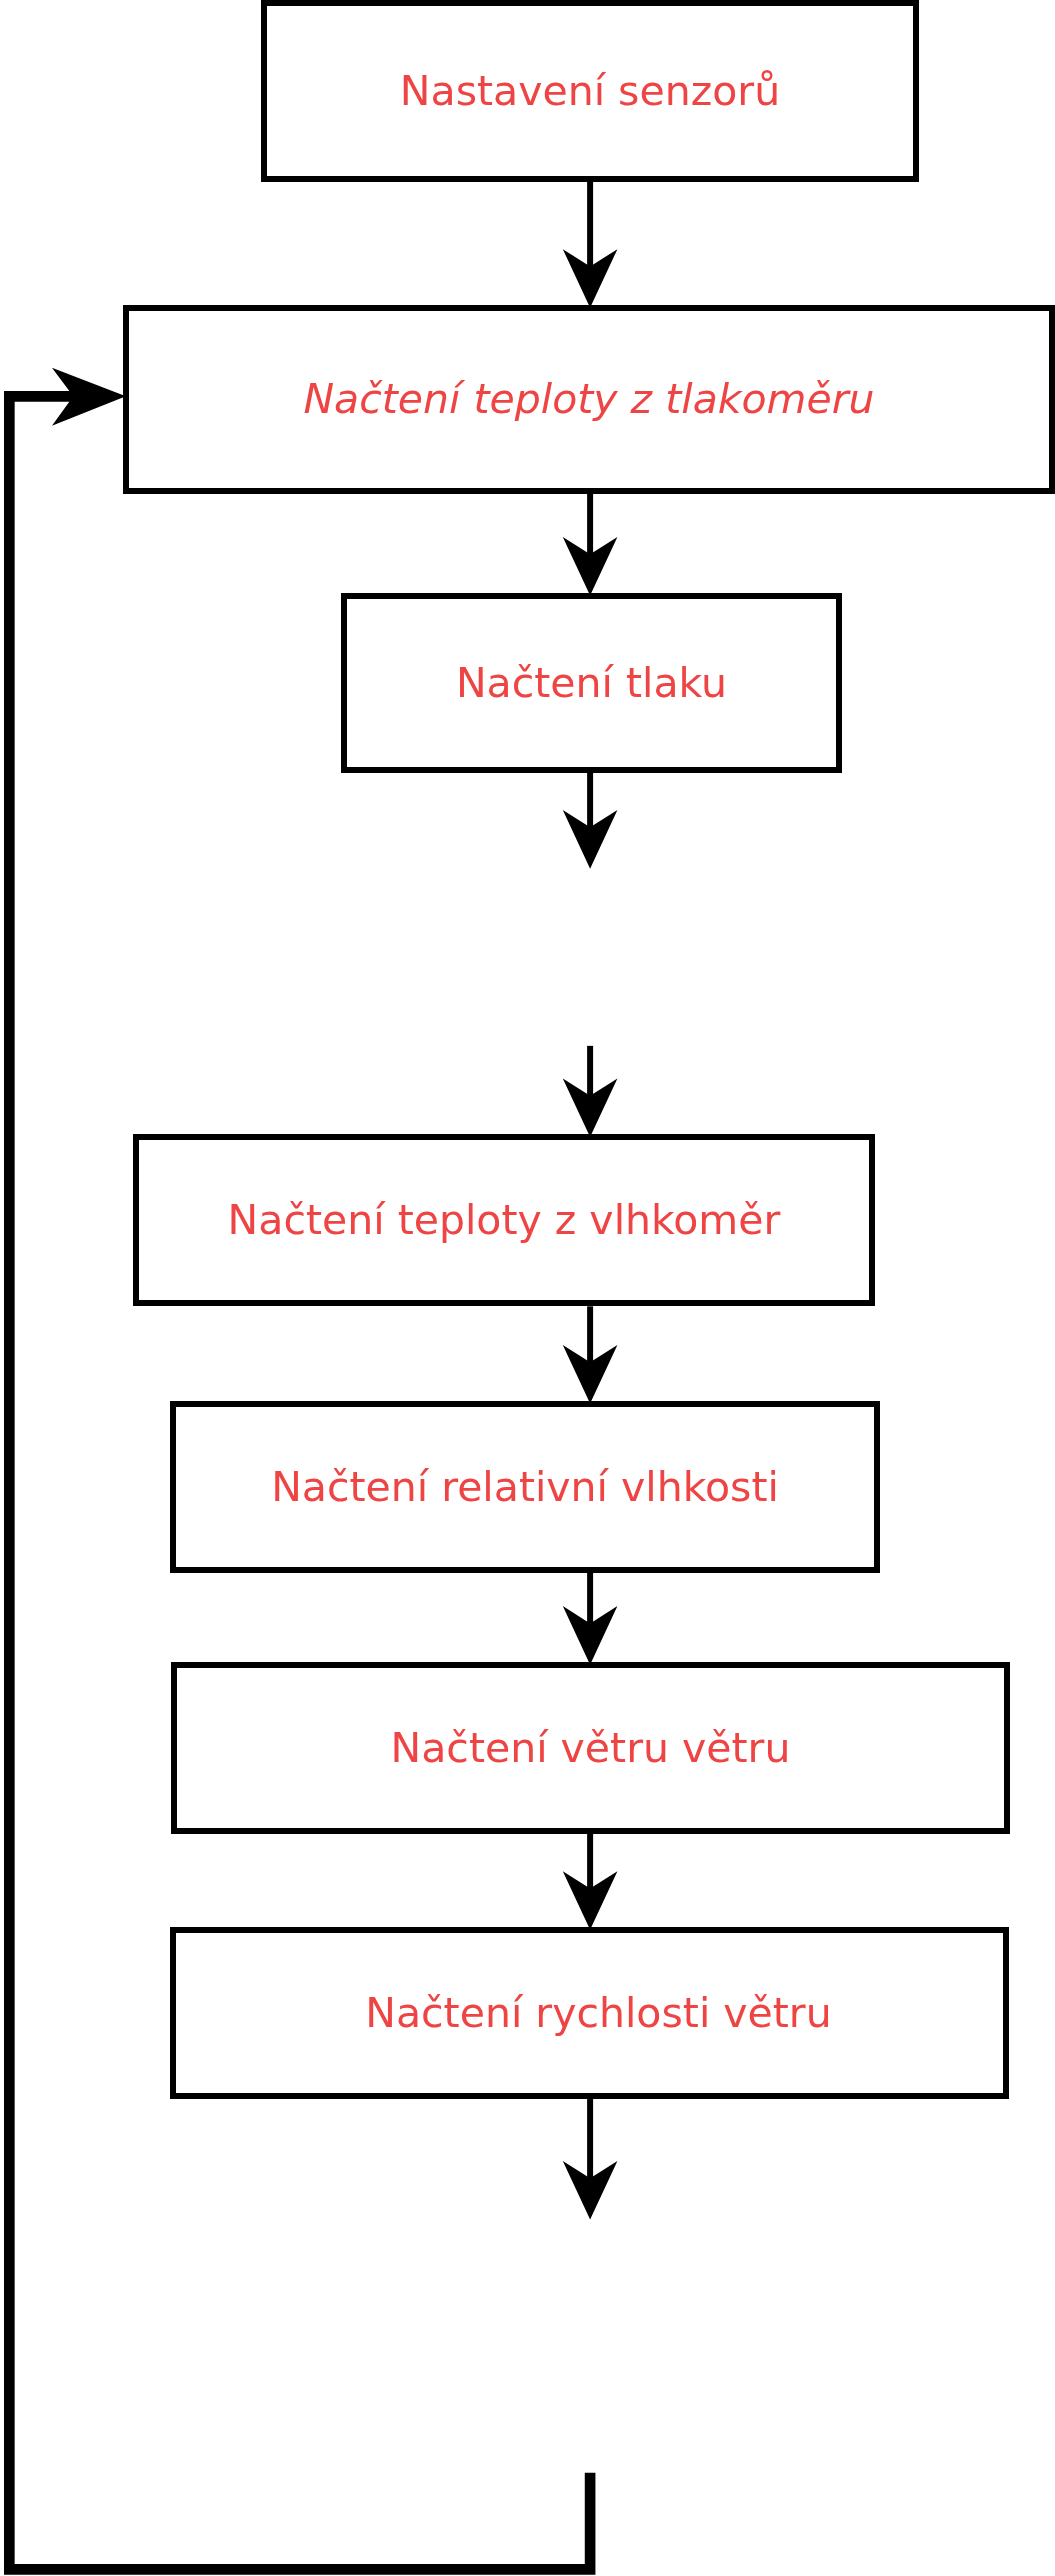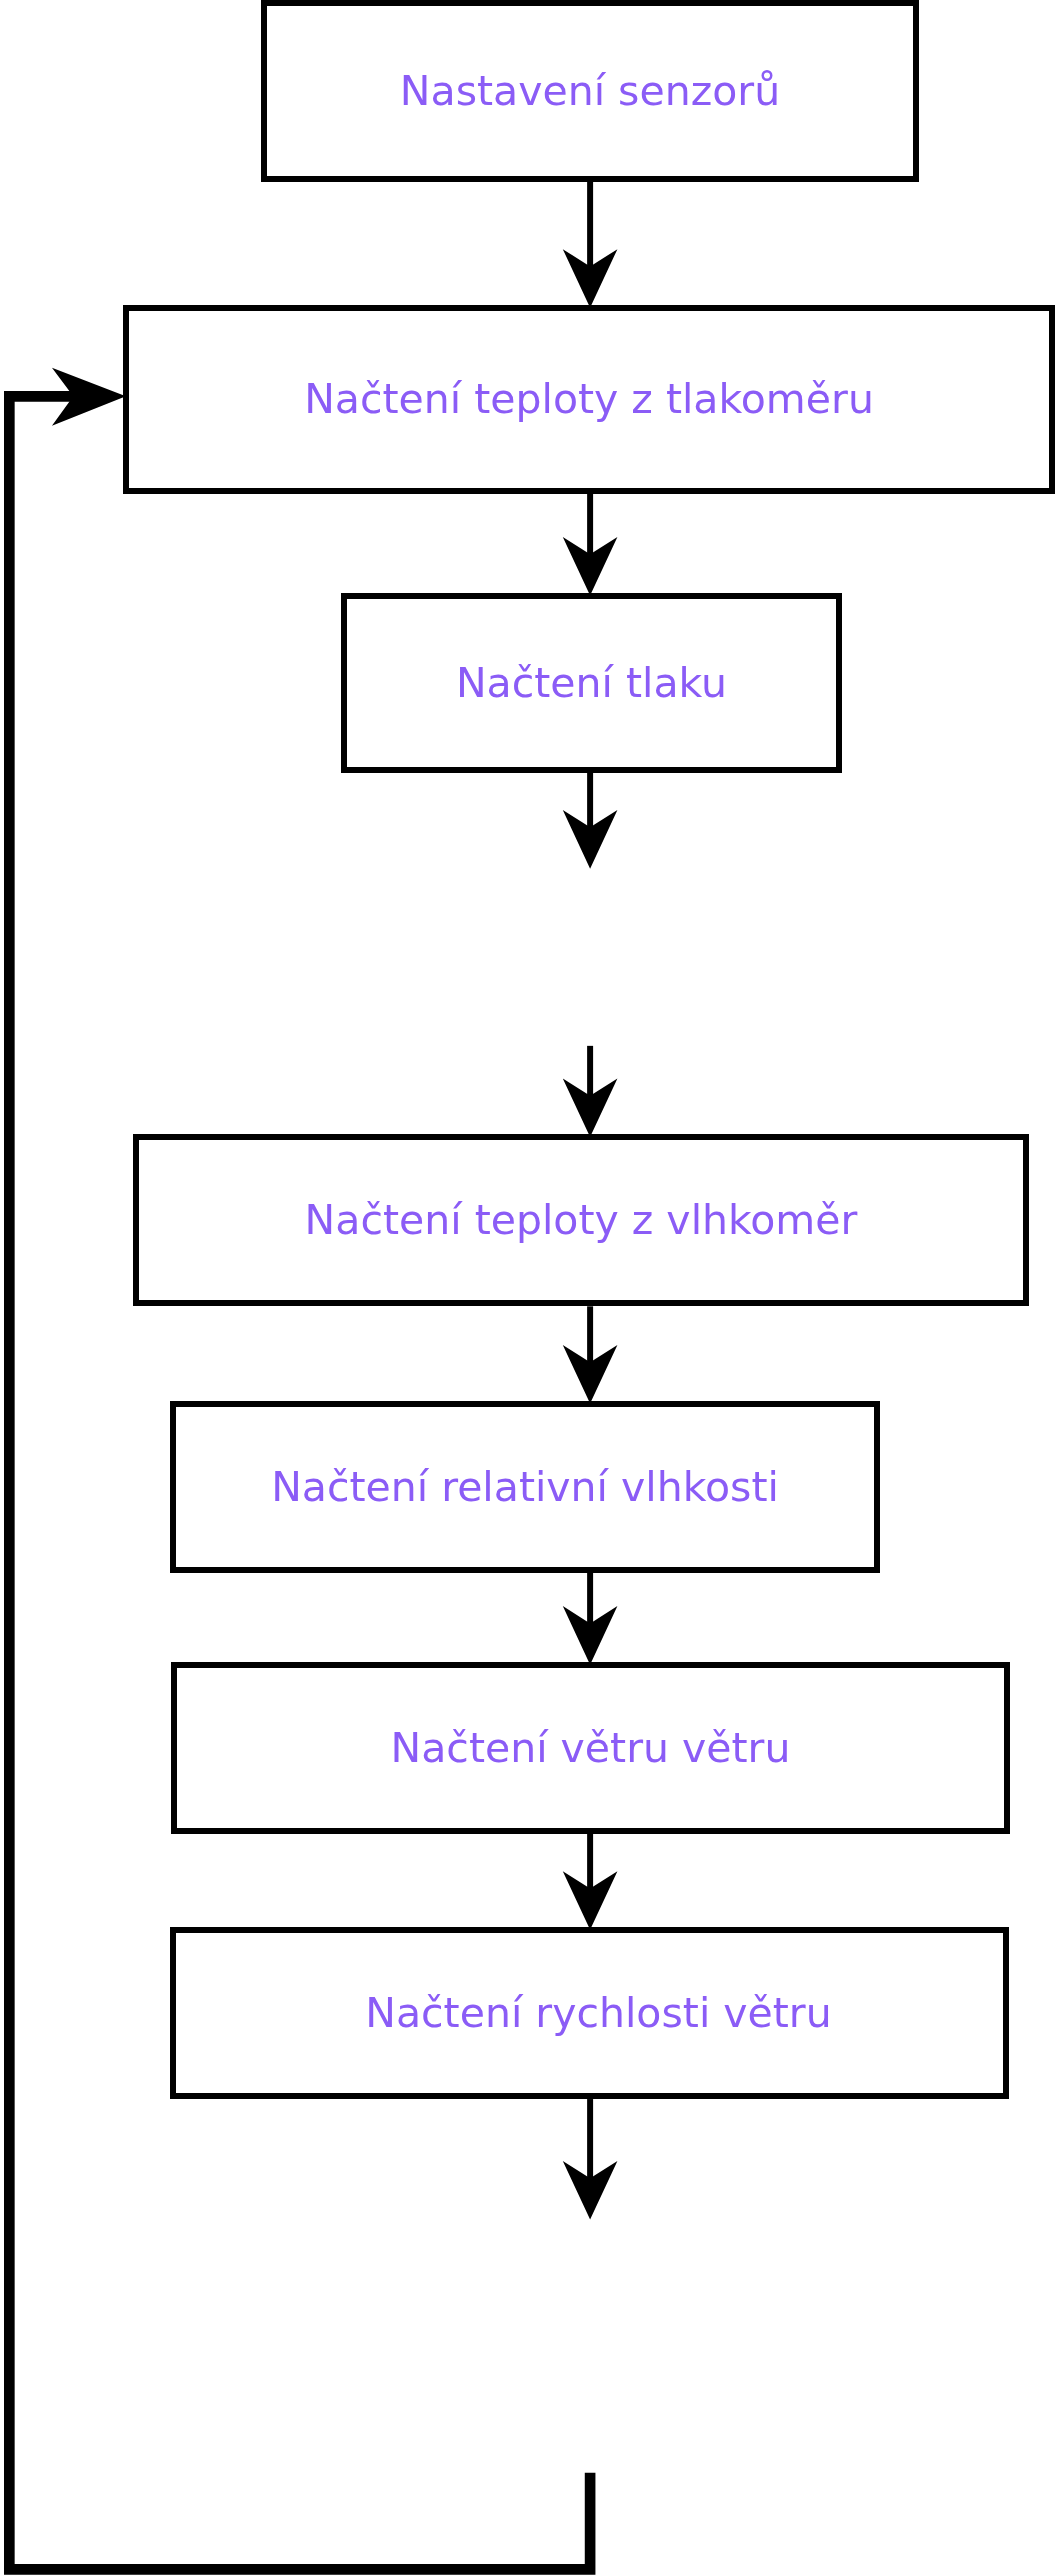--- a/index.html
+++ b/index.html
@@ -31,21 +31,21 @@
     display: flex;
     align-items: center;
     justify-content: center;
     text-align: center;
     z-index: 3;
   }
   .node-label {
     font-family: "DejaVu Sans", "Liberation Sans", sans-serif;
     font-size: 41px;
     line-height: 1.18;
-    color: #8b5cf6;
+    color: #ef4444;
     font-weight: 400;
     white-space: pre-line;
     letter-spacing: 0px;
     padding: 0 4px;
   }
   .node-label.two-line {
     line-height: 1.24;
   }
 </style>
 </head>
@@ -98,30 +98,30 @@
     <g>
       <path d="M 886 3720 L 886 3857 L 14 3857 L 14 595 L 120 595" stroke="#000" stroke-width="16" fill="none" stroke-linecap="square" stroke-linejoin="miter"></path>
       <polygon points="189,595 78,552 110,595 78,639" fill="#000"></polygon>
     </g>
   </svg>
 
   <div class="node-box" style="left:261px; top:0px; width:658px; height:182px;">
     <span class="node-label">Nastavení senzorů</span>
   </div>
 
-  <div class="node-box" style="left:123px; top:305px; width:932px; height:189px;">
+  <div class="node-box" style="left:123px; top:305px; width:932px; height:189px;font-style:italic;">
     <span class="node-label">Načtení teploty z tlakoměru</span>
   </div>
 
   <div class="node-box" style="left:341px; top:593px; width:501px; height:180px;">
     <span class="node-label">Načtení tlaku</span>
   </div>
 
 
-  <div class="node-box" style="left:133px; top:1134px; width:896px; height:172px;">
+  <div class="node-box" style="left:133px; top:1134px; width:742px; height:172px;">
     <span class="node-label">Načtení teploty z vlhkoměr</span>
   </div>
 
   <div class="node-box" style="left:170px; top:1401px; width:710px; height:172px;">
     <span class="node-label">Načtení relativní vlhkosti</span>
   </div>
 
   <div class="node-box" style="left:171px; top:1662px; width:839px; height:172px;">
     <span class="node-label">Načtení větru větru</span>
   </div>

